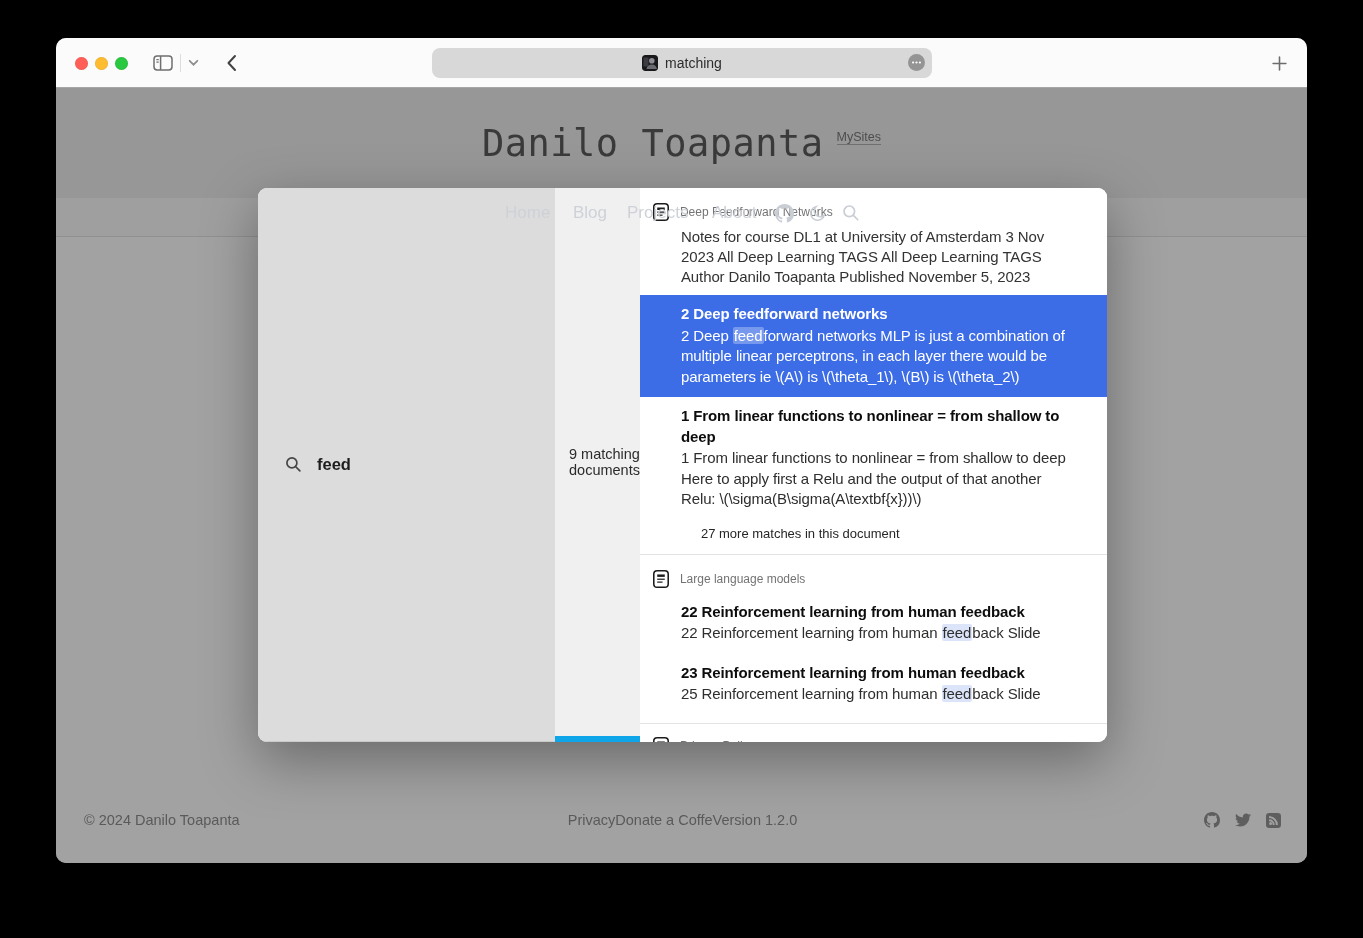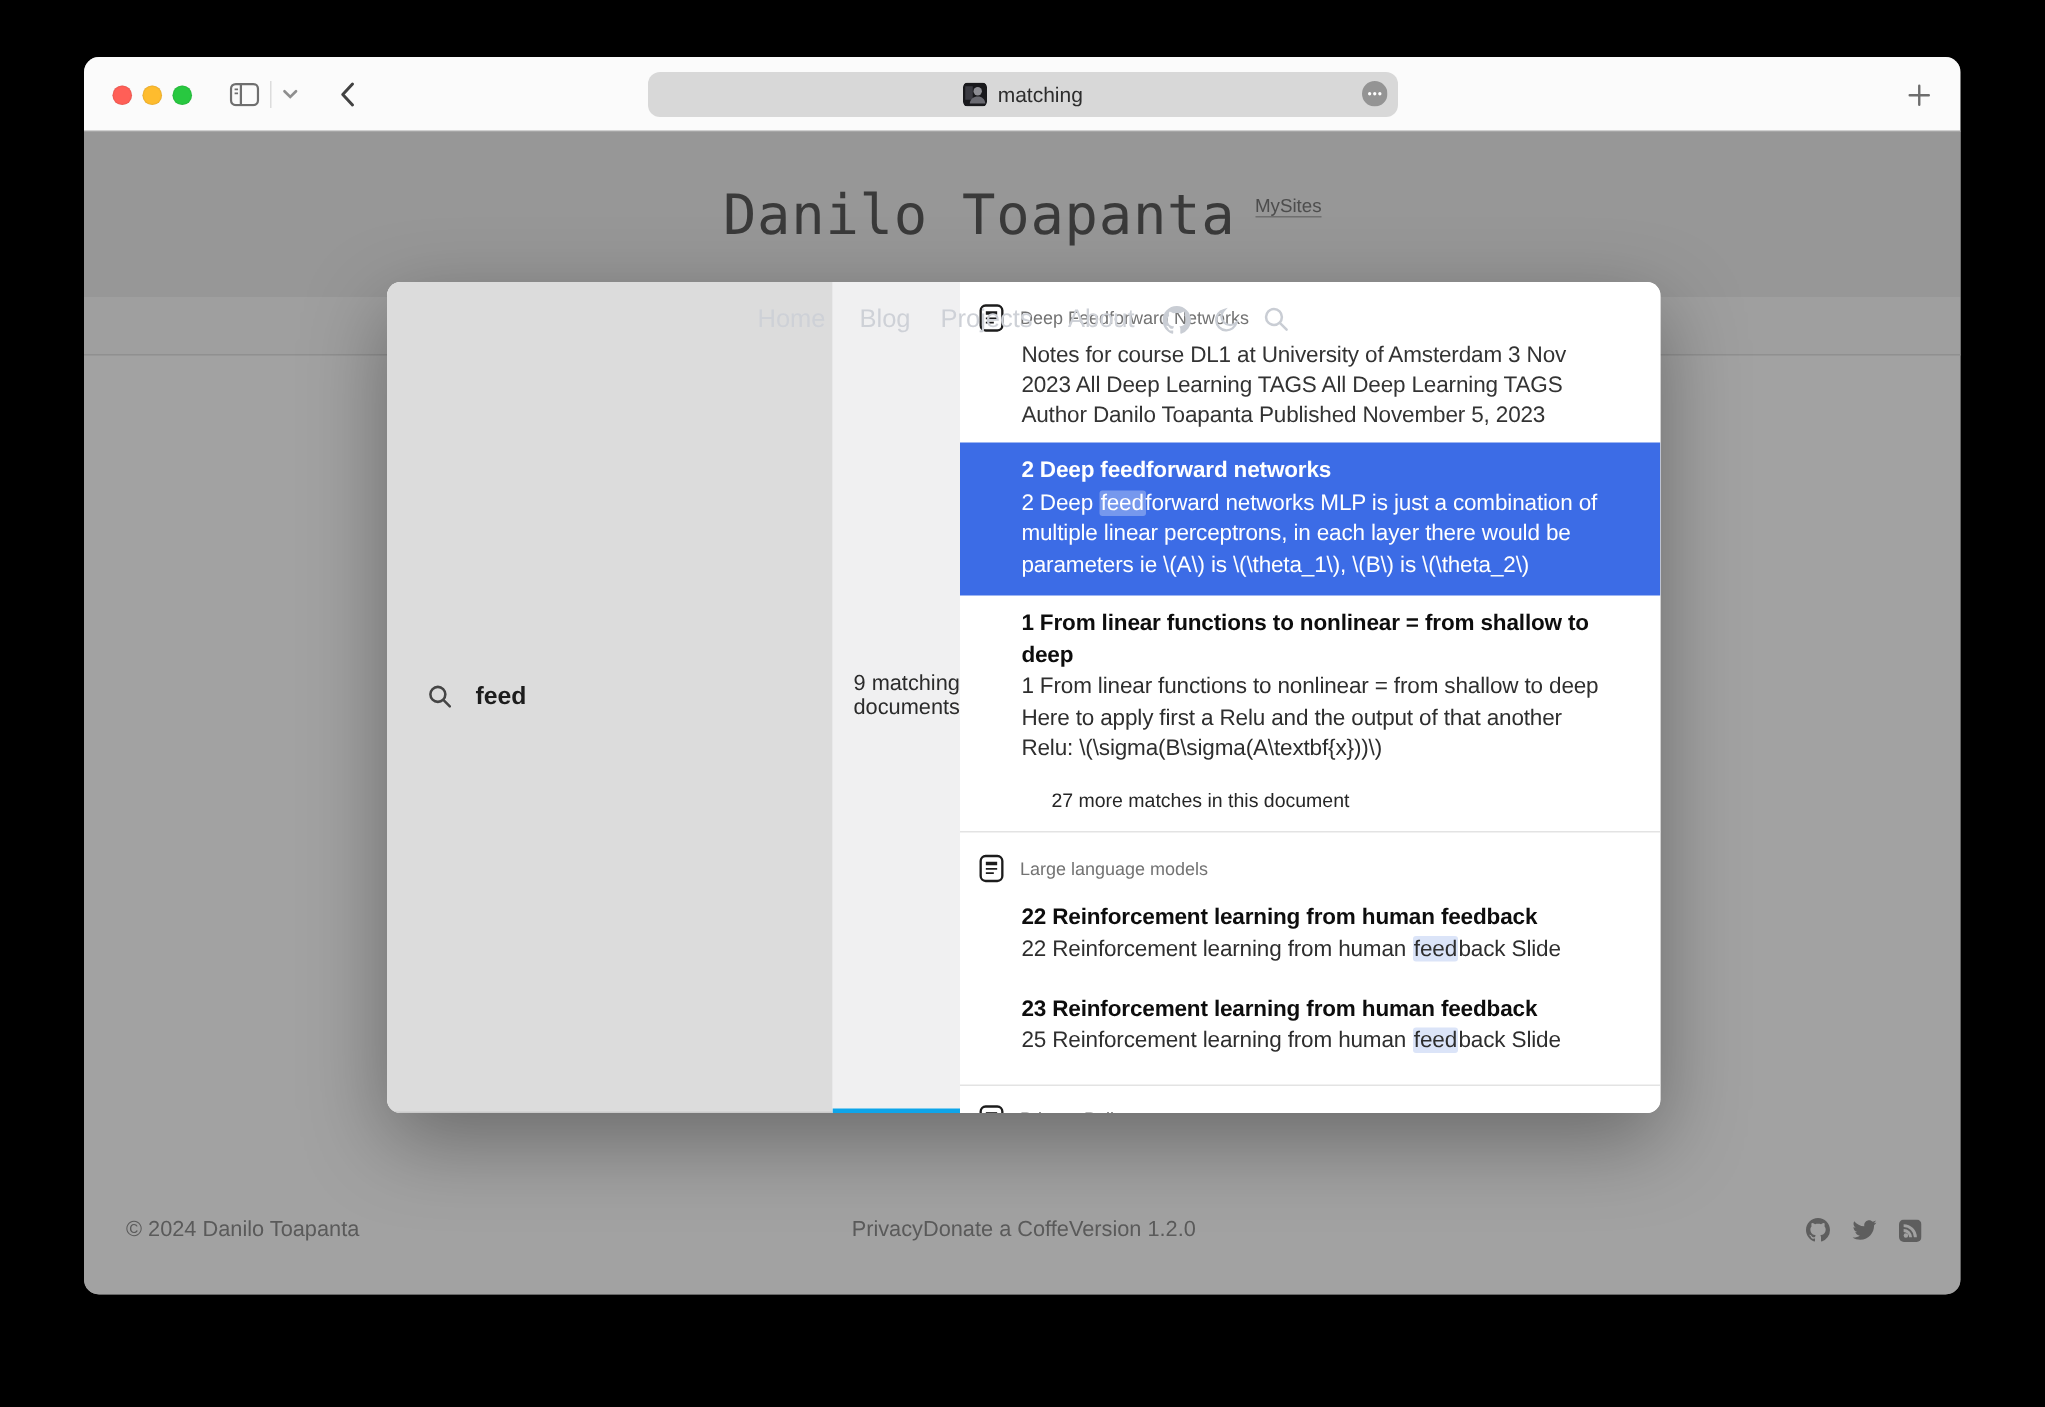--- a/index.html
+++ b/index.html
@@ -73,21 +73,21 @@
     border:none; background:transparent; outline:none;
     font-family:inherit; font-size:16.5px; font-weight:600; color:#1d1d1d;
     margin-left:13px; width:240px; position:relative; z-index:2;
   }
   .ghost-nav { position:absolute; inset:0; pointer-events:none; z-index:1;
     color:#ced1d7; font-size:17px; }
   .ghost-nav span { position:absolute; top:15px; }
   .ghost-nav .gicon { position:absolute; top:16px; line-height:0; }
 
   .count-row {
-    flex:0 0 31px; background:#f0f0f1; border-bottom:3px solid #0ea5e9;
+    flex:0 0 31px; background:#f0f0f1; border-bottom:6px solid #0ea5e9;
     display:flex; align-items:center; padding-left:14px;
     font-size:14.5px; color:#2b2b2b;
   }
   .results { flex:1; background:#fff; overflow:hidden; }
 
   .doc-title-row { display:flex; align-items:center; gap:10px; padding:14px 24px 3px 12px; }
   .doc-title { font-size:12px; font-weight:500; color:#737373; }
   .doc-excerpt { padding:2px 38px 8px 41px; font-size:15px; letter-spacing:-.1px;
     color:#333; line-height:20px; }
 

